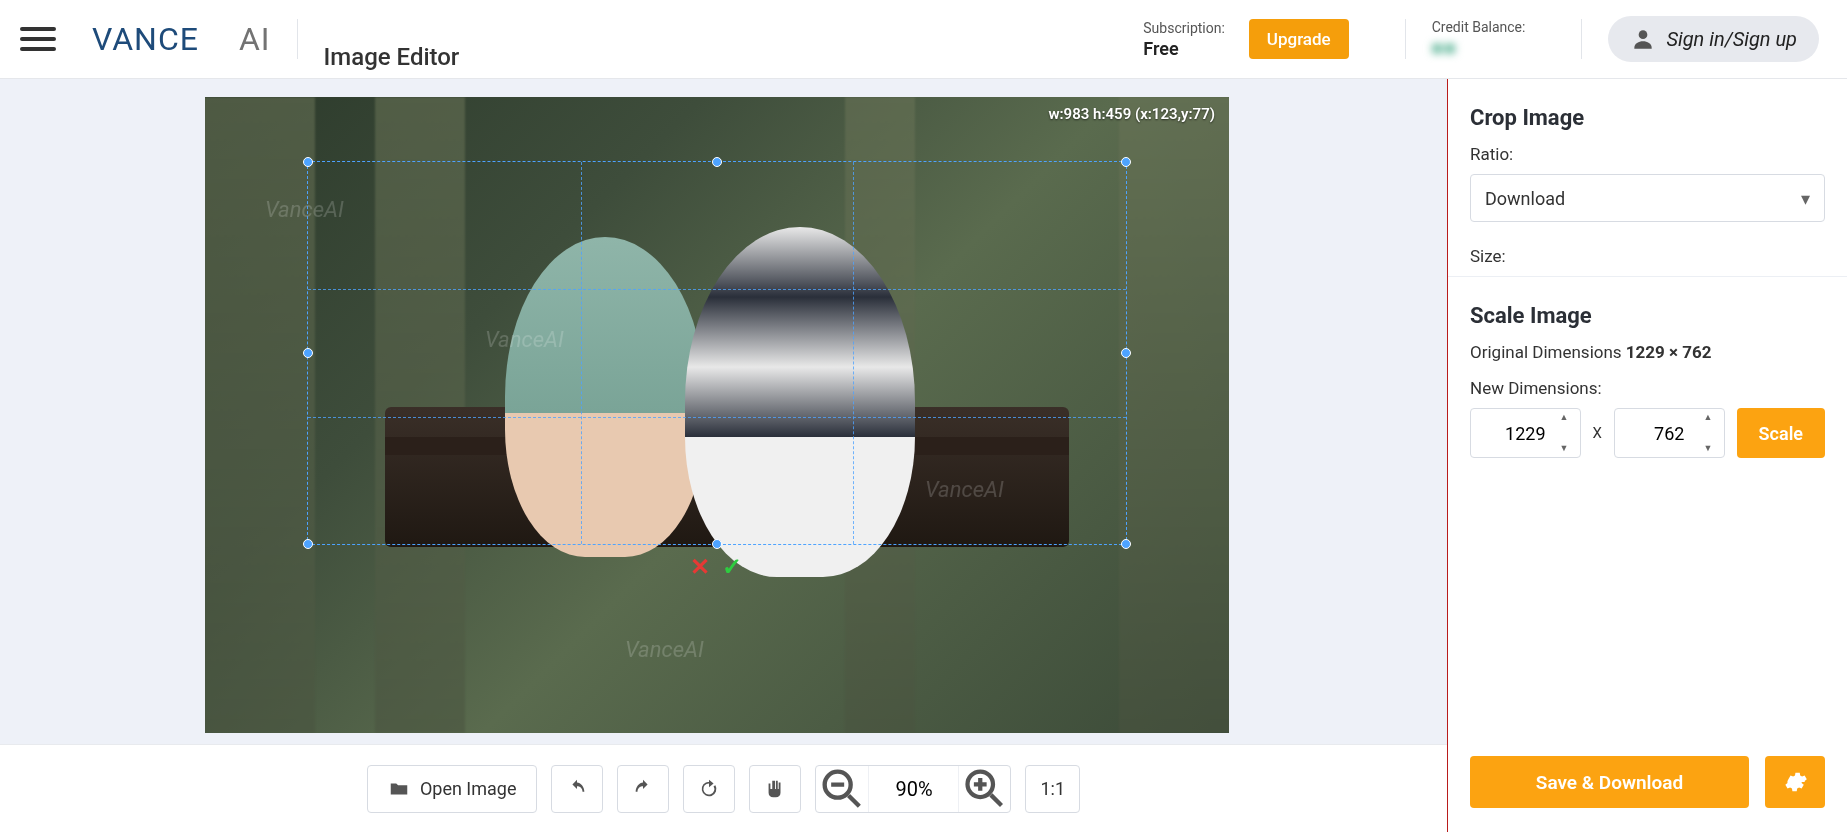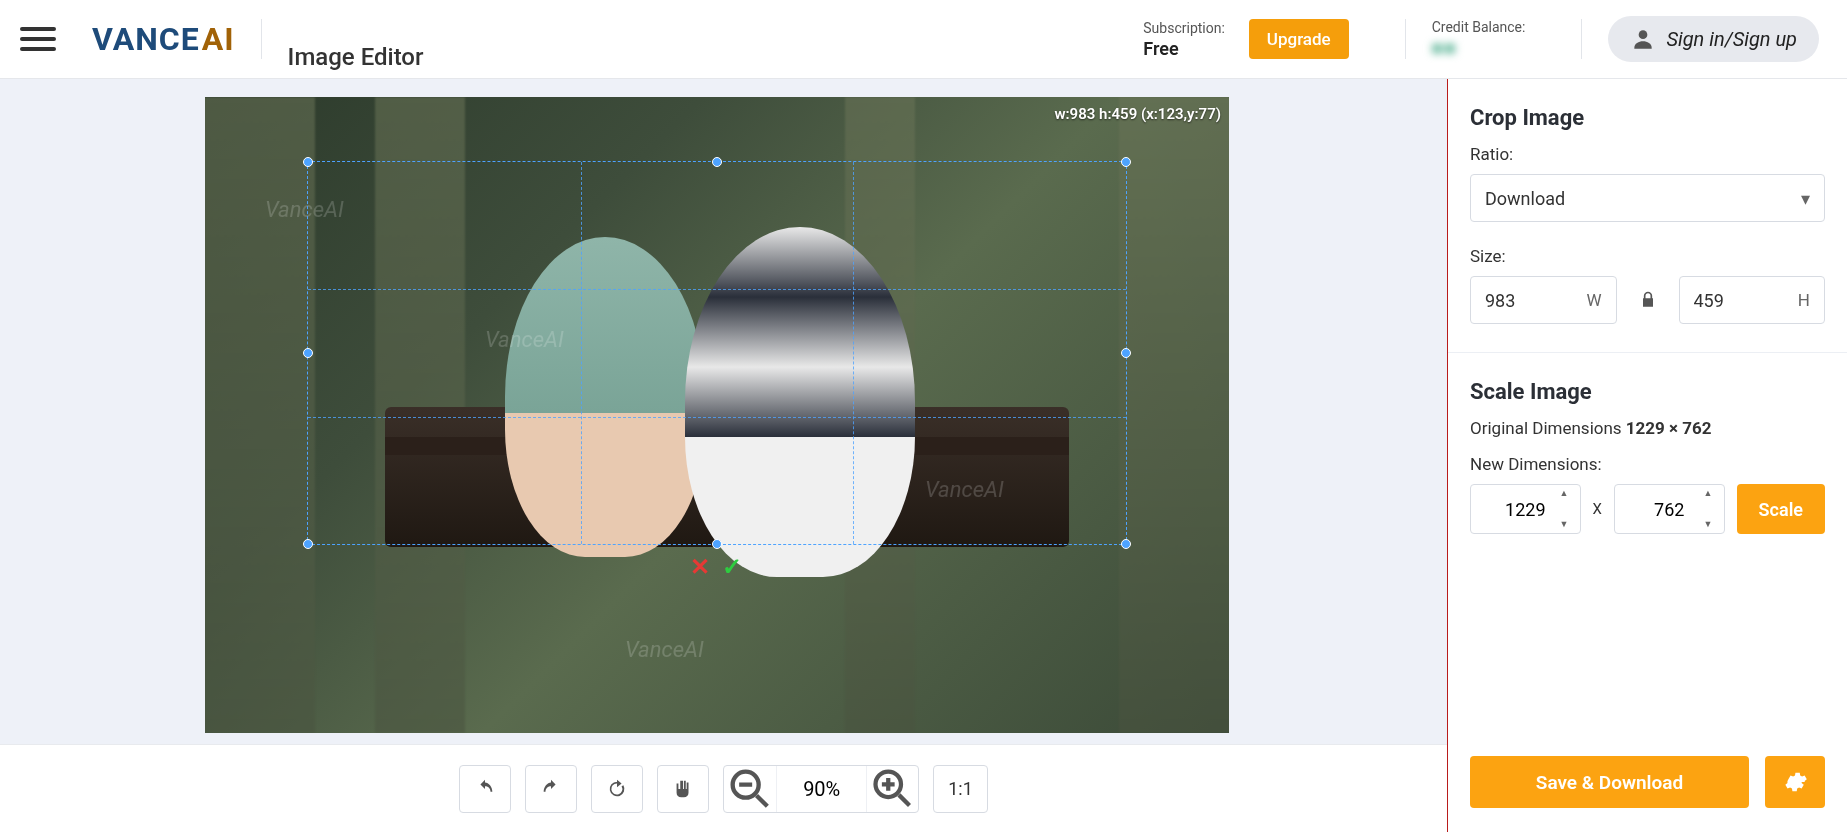--- a/index.html
+++ b/index.html
@@ -15,23 +15,23 @@
     align-items: center;
     padding: 0 28px 0 20px;
   }
   .hamburger {
     width: 36px; height: 36px; cursor: pointer;
     display: flex; flex-direction: column; justify-content: center; gap: 6px;
     margin-right: 36px;
   }
   .hamburger span { display:block; height:4px; background:#333; border-radius:2px; }
 
-  .logo { display:flex; align-items:center; gap:2px; font-size:32px; font-weight:700; letter-spacing:1px; }
+  .logo { display:flex; align-items:center; gap:2px; font-size:32px; font-weight:400; letter-spacing:1px; }
   .logo .v { color:#1e4b7a; }
-  .logo .ai { color:#a16207; }
+  .logo .ai { color:#737373;margin-left:38px; }
 
   .divider { width:1px; height:40px; background:#e2e5ea; margin:0 26px; }
 
   .page-title { font-size:24px; color:#333; font-weight:500;margin-top:36px; }
 
   .header-spacer { flex:1; }
 
   .header-block { display:flex; flex-direction:column; justify-content:center; margin-right:24px; }
   .header-block .lbl { font-size:14px; color:#555; }
   .header-block .val { font-size:18px; color:#222; font-weight:600; margin-top:2px;}
@@ -85,21 +85,21 @@
   .watermark { position:absolute; color:rgba(255,255,255,.18); font-size:22px; font-style:italic; }
 
   
   .crop-box {
     position:absolute; border:1px dashed #4da3ff;
   }
   .crop-box .grid-v, .crop-box .grid-h { position:absolute; background:transparent; }
   .crop-box .grid-v { top:0; bottom:0; width:0; border-left:1px dashed rgba(77,163,255,.8);}
   .crop-box .grid-h { left:0; right:0; height:0; border-top:1px dashed rgba(77,163,255,.8);}
   .handle { position:absolute; width:10px; height:10px; background:#4da3ff; border:1px solid #fff; border-radius:50%; margin:-5px; cursor:pointer;}
-  .dim-label { position:absolute; top:8px; right:8px; color:#fff; font-size:15px; font-weight:600; text-shadow:0 1px 2px rgba(0,0,0,.6);}
+  .dim-label { position:absolute; top:8px; right:14px; color:#fff; font-size:15px; font-weight:600; text-shadow:0 1px 2px rgba(0,0,0,.6);}
   .crop-actions { position:absolute; display:flex; gap:12px; }
   .crop-actions .x { color:#e53935; font-size:24px; font-weight:900; cursor:pointer;}
   .crop-actions .v { color:#2ecc40; font-size:24px; font-weight:900; cursor:pointer;}
 
   
   .bottom-bar {
     position:absolute; left:0; right:0; bottom:0; height:88px;
     display:flex; align-items:center; justify-content:center; gap:14px;
     background:#fff; border-top:1px solid #e8eaee;
   }
@@ -239,20 +239,26 @@
         <div class="handle" style="left:50%;top:100%"></div>
         <div class="handle" style="left:100%;top:100%"></div>
       </div>
       <div class="crop-actions" style="left:485px;top:456px">
         <span class="x">✕</span>
         <span class="v">✓</span>
       </div>
     </div>
 
     <div class="bottom-bar">
+      <button class="tb-btn" style="padding:0 20px">
+        <svg viewBox="0 0 24 24">
+            <path d="M3 6h6l2 2h10v10H3z" fill="#555"></path>
+          </svg>
+        <span>Open Image</span>
+      </button>
       <button class="tb-btn">
         <svg viewBox="0 0 24 24">
             <path d="M12 5V2L7 7l5 5V9c3 0 6 2 6 6h2c0-5-4-10-8-10z"></path>
           </svg>
       </button>
       <button class="tb-btn">
         <svg viewBox="0 0 24 24">
             <path d="M12 5V2l5 5-5 5V9c-3 0-6 2-6 6H4c0-5 4-10 8-10z"></path>
           </svg>
       </button>
@@ -289,35 +295,20 @@
 
   <div class="side-panel">
     <div class="panel-title">Crop Image</div>
     <div class="panel-label">Ratio:</div>
     <div class="select">
       <span>Download</span>
       <span style="color:#666">▾</span>
     </div>
 
     <div class="panel-label">Size:</div>
-    <div class="size-row">
-      <div class="size-input">
-        <input value="983" style="">
-        <span class="unit">W</span>
-      </div>
-      <div class="lock-btn">
-        <svg viewBox="0 0 24 24" width="20" height="20">
-            <path d="M7 10V7a5 5 0 0 1 10 0v3h1v10H6V10h1zm2 0h6V7a3 3 0 0 0-6 0v3z" fill="#555"></path>
-          </svg>
-      </div>
-      <div class="size-input">
-        <input value="459" style="">
-        <span class="unit">H</span>
-      </div>
-    </div>
 
     <div class="hr"></div>
 
     <div class="panel-title">Scale Image</div>
     <div class="orig-dim">
       <span>Original Dimensions</span>
       <b>1229 × 762</b>
     </div>
     <div class="panel-label">New Dimensions:</div>
     <div class="scale-row">

